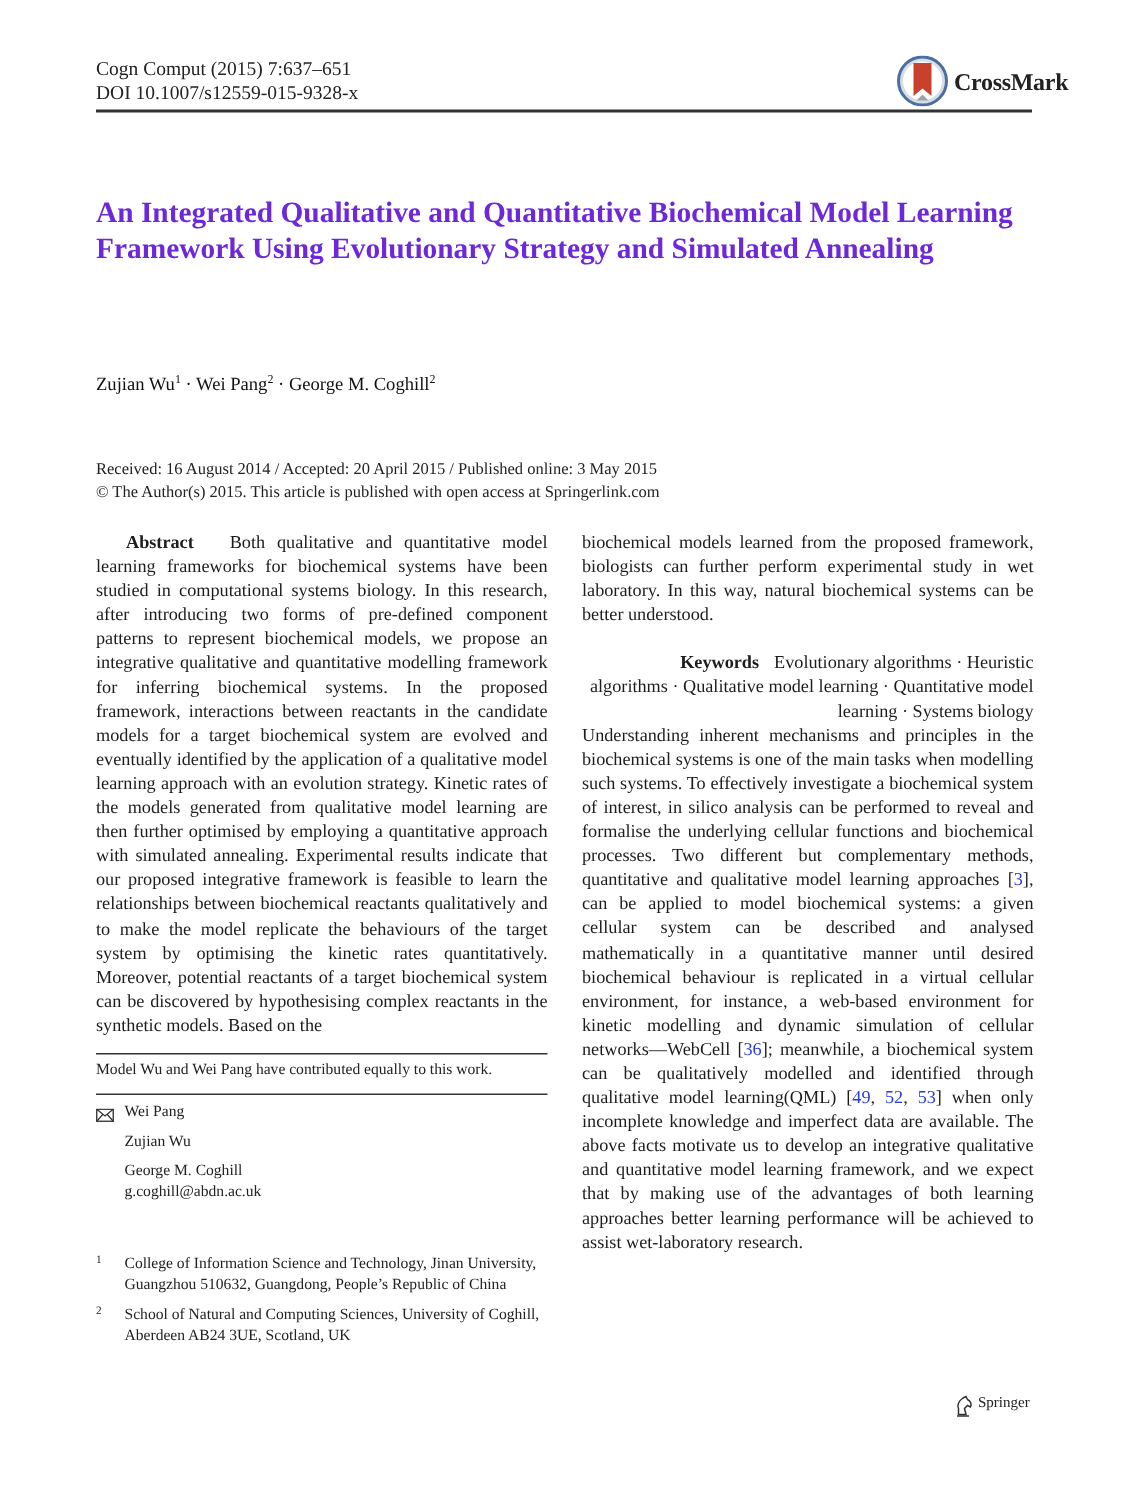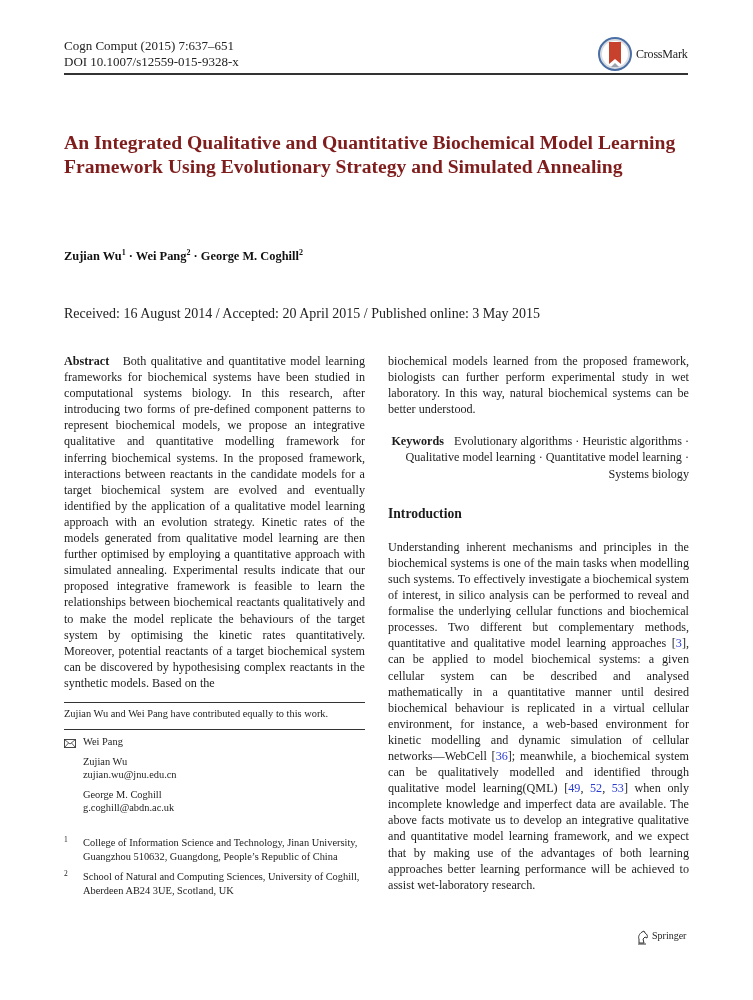--- a/index.html
+++ b/index.html
@@ -4,33 +4,33 @@
   <style>
     html, body { margin: 0; padding: 0; background: #ffffff; }
     body {
       width: 753px; height: 1000px; position: relative; overflow: hidden;
       font-family: "Liberation Serif", "DejaVu Serif", serif; color: #1a1a1a;
     }
     .abs { position: absolute; }
     .journal { left: 64px; top: 38px; font-size: 13px; line-height: 16px; color: #222; }
     .crossmark { left: 598px; top: 37px; width: 112px; height: 36px; }
     .crossmark .cm-logo { position: absolute; left: 0; top: 0; width: 34px; height: 34px; }
-    .crossmark .cm-text { position: absolute; left: 38px; top: 10px; font-size: 12px; color: #222; letter-spacing: -0.2px; }
+    .crossmark .cm-text { position: absolute; left: 38px; top: 10px; font-size: 16px; color: #222; letter-spacing: -0.2px; font-weight: bold; }
     .head-rule { left: 64px; top: 73px; width: 624px; height: 2px; background: #333; }
 
-    .title { left: 64px; top: 131px; width: 630px; font-weight: bold; font-size: 19.6px; line-height: 24px; color: #7f1d1d; }
-    .authors { left: 64px; top: 248px; font-weight: bold; font-size: 12.4px; color: #111; }
+    .title { left: 64px; top: 131px; width: 630px; font-weight: bold; font-size: 19.6px; line-height: 24px; color: #6d28d9; }
+    .authors { left: 64px; top: 248px; font-weight: normal; font-size: 12.4px; color: #111; }
     .authors sup { font-size: 8px; vertical-align: 5px; }
 
-    .dates { left: 64px; top: 306px; font-size: 14px; line-height: 15px; color: #222; }
+    .dates { left: 64px; top: 306px; font-size: 11px; line-height: 15px; color: #222; }
 
     .col { font-size: 12.15px; line-height: 16.1px; text-align: justify; color: #1c1c1c; }
     .col-left { left: 64px; top: 353px; width: 301px; }
     .col-right { left: 388px; top: 353px; width: 301px; }
-    .b { font-weight: bold; }
+    .b { font-weight: bold; margin-left: 20px; }
     .kw-block { margin-top: 16px; text-align: right; }
     .kw-block .b { margin-right: 10px; }
     .section-head { font-weight: bold; font-size: 13.6px; margin-top: 24px; margin-bottom: 17px; }
     .cite { color: #2a3bd1; }
 
     .fn-rule { left: 64px; width: 301px; height: 1px; background: #333; }
     .fn-rule1 { top: 702px; }
     .fn-rule2 { top: 729px; }
     .fn-note { left: 64px; top: 708px; font-size: 10.4px; color: #222; }
 
@@ -67,41 +67,41 @@
 <div class="abs head-rule"></div>
 
 <div class="abs title">An Integrated Qualitative and Quantitative Biochemical Model Learning Framework Using Evolutionary Strategy and Simulated Annealing</div>
 
 <div class="abs authors">
   <span>Zujian Wu</span><sup>1</sup><span> · </span><span>Wei Pang</span><sup>2</sup><span> · </span><span>George M. Coghill</span><sup>2</sup>
 </div>
 
 <div class="abs dates">
   <div>Received: 16 August 2014 / Accepted: 20 April 2015 / Published online: 3 May 2015</div>
+  <div>© The Author(s) 2015. This article is published with open access at Springerlink.com</div>
 </div>
 
 <div class="abs col col-left">
   <span class="b">Abstract</span>&nbsp;&nbsp;&nbsp;<span>Both qualitative and quantitative model learning frameworks for biochemical systems have been studied in computational systems biology. In this research, after introducing two forms of pre-defined component patterns to represent biochemical models, we propose an integrative qualitative and quantitative modelling framework for inferring biochemical systems. In the proposed framework, interactions between reactants in the candidate models for a target biochemical system are evolved and eventually identified by the application of a qualitative model learning approach with an evolution strategy. Kinetic rates of the models generated from qualitative model learning are then further optimised by employing a quantitative approach with simulated annealing. Experimental results indicate that our proposed integrative framework is feasible to learn the relationships between biochemical reactants qualitatively and to make the model replicate the behaviours of the target system by optimising the kinetic rates quantitatively. Moreover, potential reactants of a target biochemical system can be discovered by hypothesising complex reactants in the synthetic models. Based on the</span>
 </div>
 
 <div class="abs fn-rule fn-rule1"></div>
-<div class="abs fn-note">Zujian Wu and Wei Pang have contributed equally to this work.</div>
+<div class="abs fn-note">Model Wu and Wei Pang have contributed equally to this work.</div>
 <div class="abs fn-rule fn-rule2"></div>
 
 <div class="abs contacts">
   <svg class="mail-icon" viewBox="0 0 12 9">
     <rect x="0.5" y="0.5" width="11" height="8" fill="none" stroke="#333" stroke-width="0.9"></rect>
     <path d="M0.5 0.5 L6 5 L11.5 0.5 M0.5 8.5 L4.5 4 M11.5 8.5 L7.5 4" fill="none" stroke="#333" stroke-width="0.8"></path>
   </svg>
   <div class="contact">
     <div>Wei Pang</div>
   </div>
   <div class="contact">
     <div>Zujian Wu</div>
-    <div>zujian.wu@jnu.edu.cn</div>
   </div>
   <div class="contact">
     <div>George M. Coghill</div>
     <div>g.coghill@abdn.ac.uk</div>
   </div>
 </div>
 
 <div class="abs affils">
   <div class="affil">
     <span class="num">1</span>
@@ -113,21 +113,20 @@
   </div>
 </div>
 
 <div class="abs col col-right">
   <div>biochemical models learned from the proposed framework, biologists can further perform experimental study in wet laboratory. In this way, natural biochemical systems can be better understood.</div>
 
   <div class="kw-block">
     <span class="b">Keywords</span><span>Evolutionary algorithms · Heuristic algorithms · Qualitative model learning · Quantitative model learning · Systems biology</span>
   </div>
 
-  <div class="section-head">Introduction</div>
 
   <div><span>Understanding inherent mechanisms and principles in the biochemical systems is one of the main tasks when modelling such systems. To effectively investigate a biochemical system of interest, in silico analysis can be performed to reveal and formalise the underlying cellular functions and biochemical processes. Two different but complementary methods, quantitative and qualitative model learning approaches </span>[<a class="cite" style="color: rgb(42, 59, 209);">3</a>]<span>, can be applied to model biochemical systems: a given cellular system can be described and analysed mathematically in a quantitative manner until desired biochemical behaviour is replicated in a virtual cellular environment, for instance, a web-based environment for kinetic modelling and dynamic simulation of cellular networks—WebCell </span>[<a class="cite" style="color: rgb(42, 59, 209);">36</a>]<span>; meanwhile, a biochemical system can be qualitatively modelled and identified through qualitative model learning(QML) </span>[<a class="cite" style="color: rgb(42, 59, 209);">49</a>, <a class="cite" style="color: rgb(42, 59, 209);">52</a>, <a class="cite" style="color: rgb(42, 59, 209);">53</a>]<span> when only incomplete knowledge and imperfect data are available. The above facts motivate us to develop an integrative qualitative and quantitative model learning framework, and we expect that by making use of the advantages of both learning approaches better learning performance will be achieved to assist wet-laboratory research.</span></div>
 </div>
 
 <div class="abs springer">
   <svg class="horse" viewBox="0 0 14 15">
     <path d="M3 13 L3 9 C2 7 3 4 6 2 L8 1 L9 3 C11 4 12 6 11 8 L9 7 L7 9 L8 13 Z" fill="none" stroke="#333" stroke-width="1"></path>
     <line x1="2" y1="14" x2="10" y2="14" stroke="#333" stroke-width="1"></line>
   </svg>
   <span class="stext">Springer</span>

